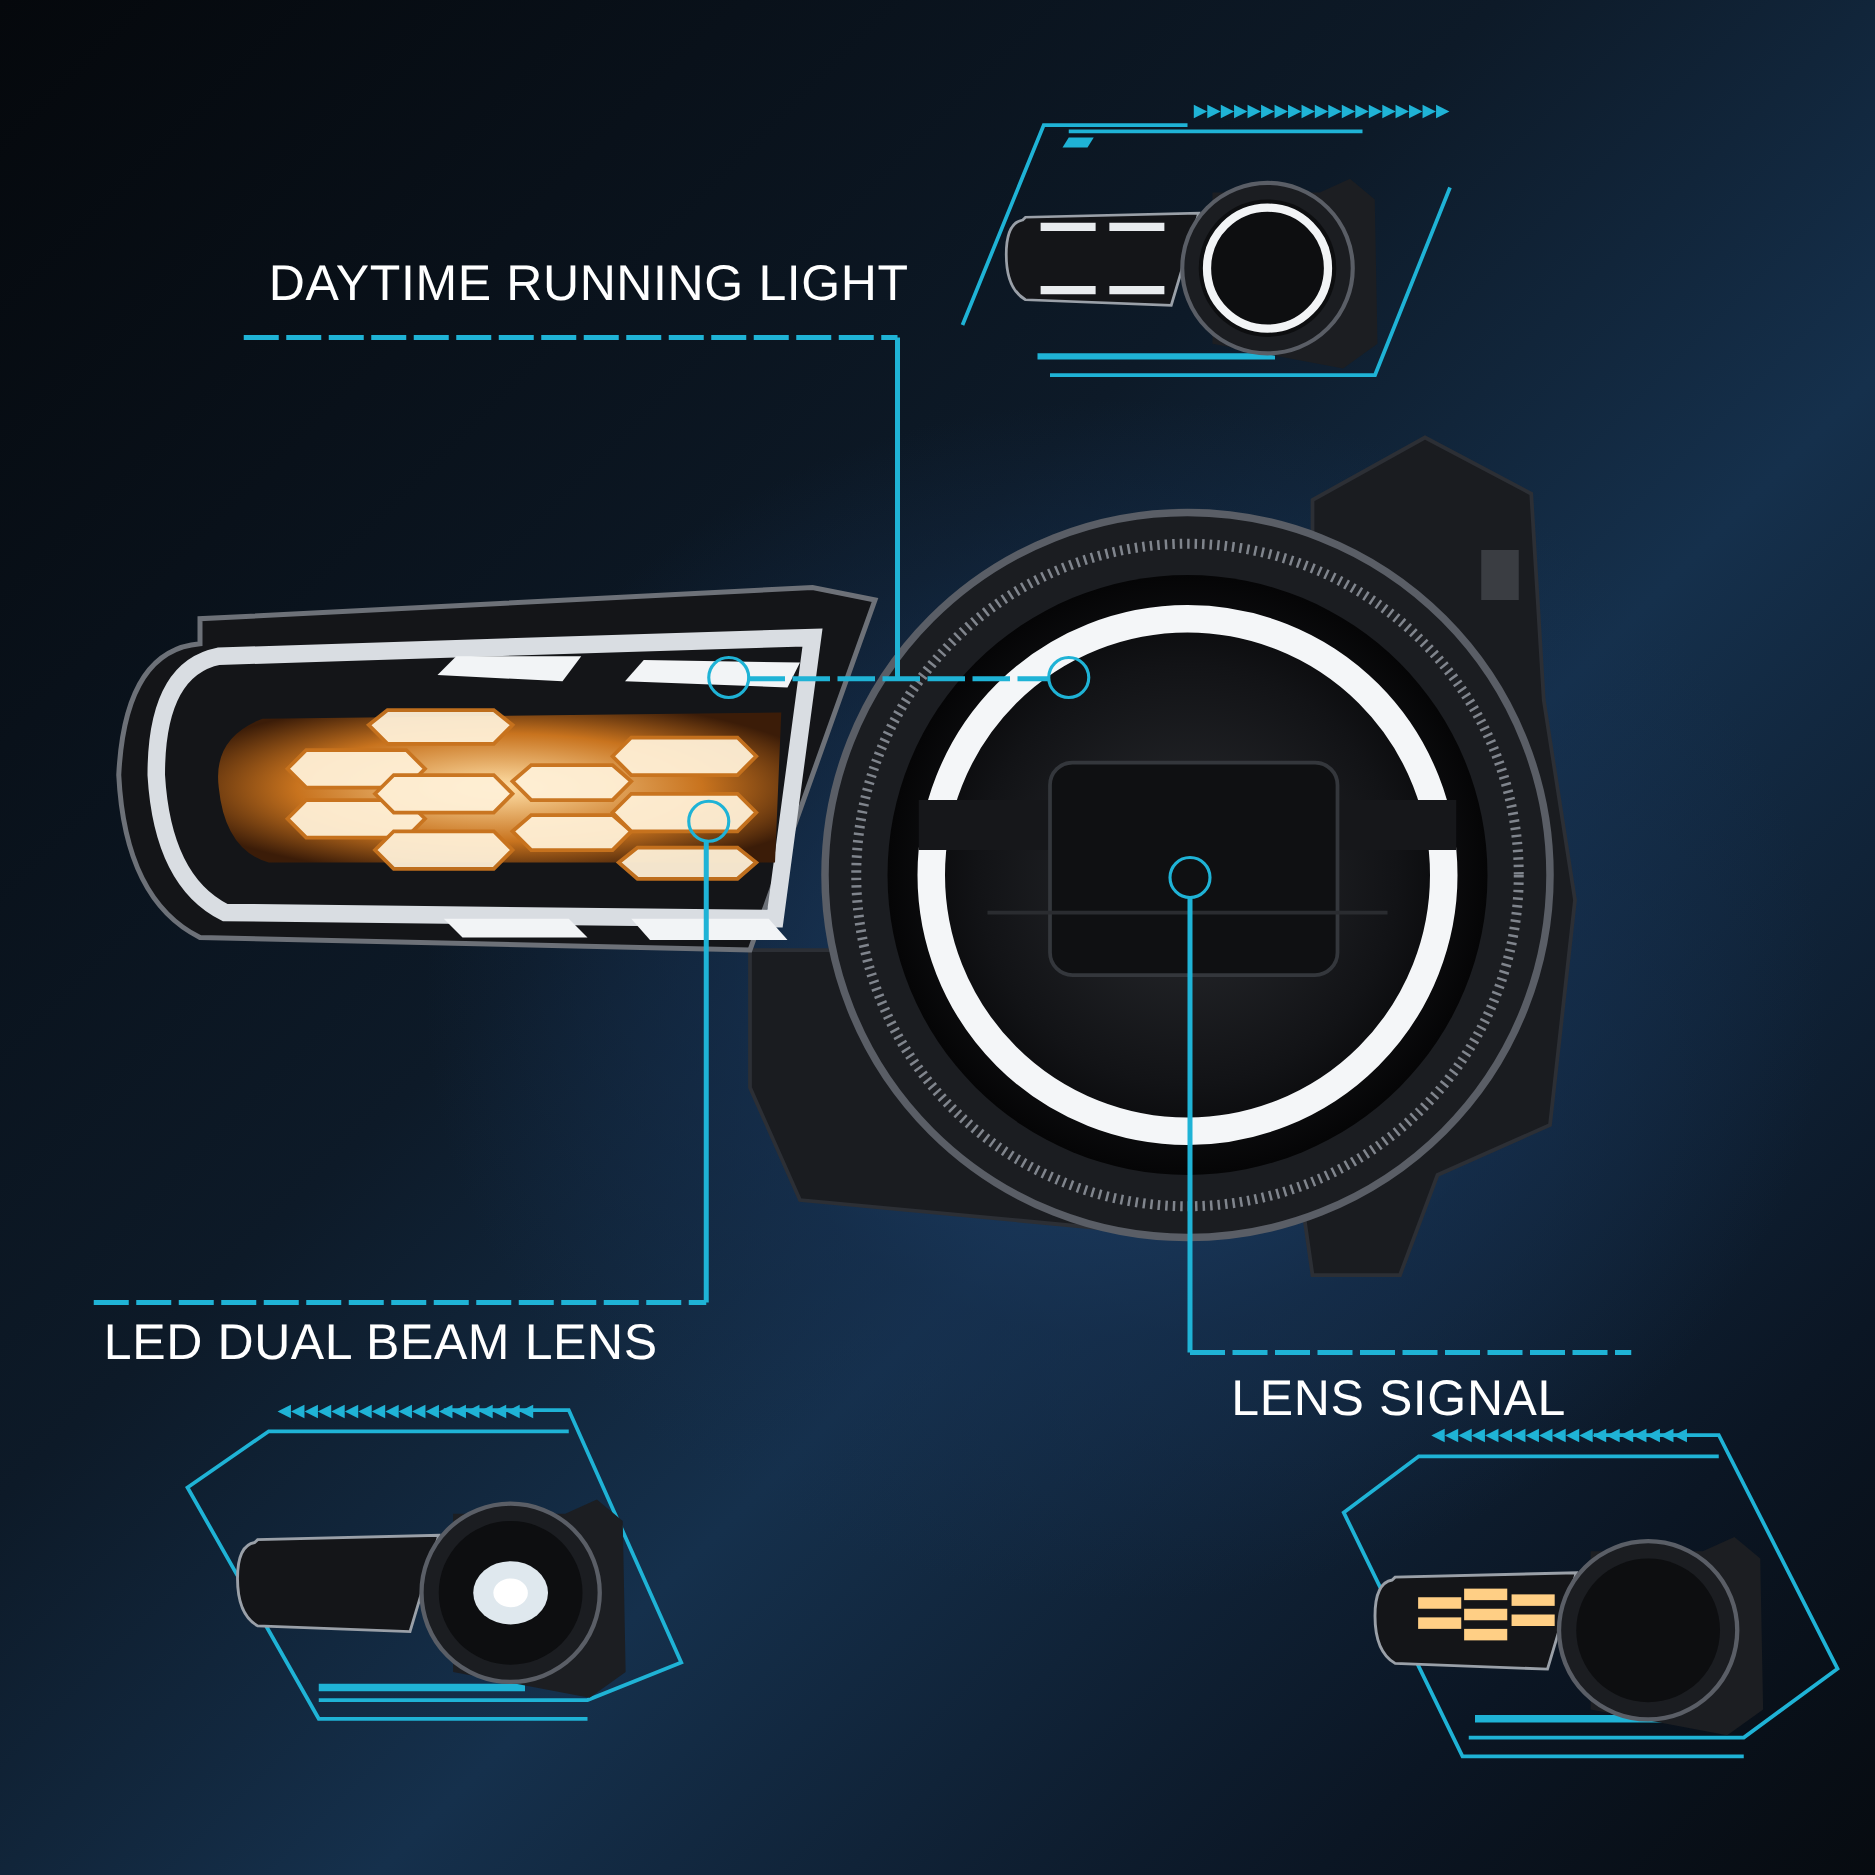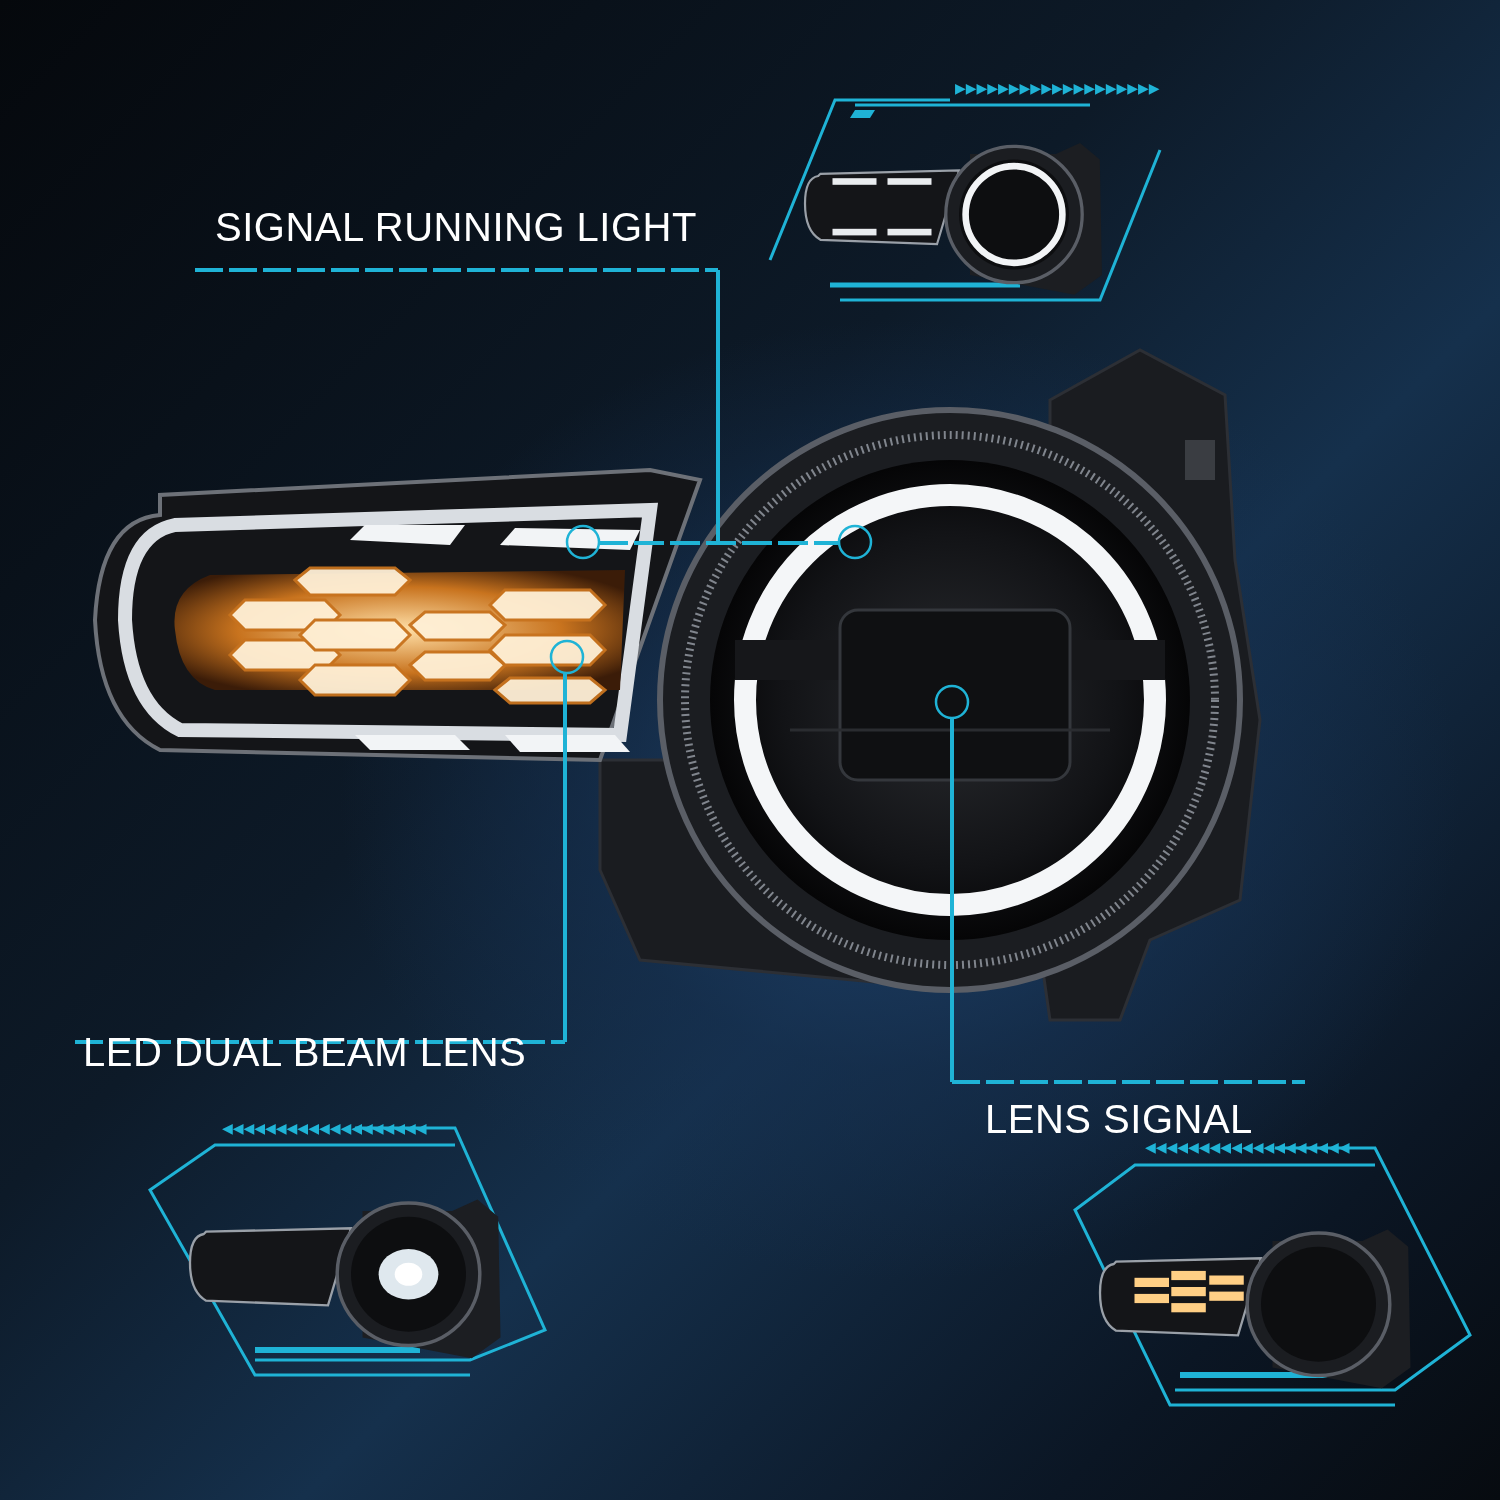--- a/index.html
+++ b/index.html
@@ -140,16 +140,16 @@
             <rect x="62" y="66" width="30" height="8"></rect>
             <rect x="62" y="80" width="30" height="8"></rect>
             <rect x="62" y="94" width="30" height="8"></rect>
             <rect x="95" y="70" width="30" height="8"></rect>
             <rect x="95" y="84" width="30" height="8"></rect>
           </g>
       </g>
     </g>
   </svg>
 
-  <div class="label" style="left:215px;top:205px;">SIGNAL RUNNING LIGHT</div>
-  <div class="label" style="left:83px;top:1030px;">LED DUAL BEAM LENS</div>
+  <div class="label" style="left:215px;top:205px;">DAYTIME RUNNING LIGHT</div>
+  <div class="label" style="left:83px;top:1052px;">LED DUAL BEAM LENS</div>
   <div class="label" style="left:985px;top:1097px;">LENS SIGNAL</div>
 </div>
 
 </body></html>

